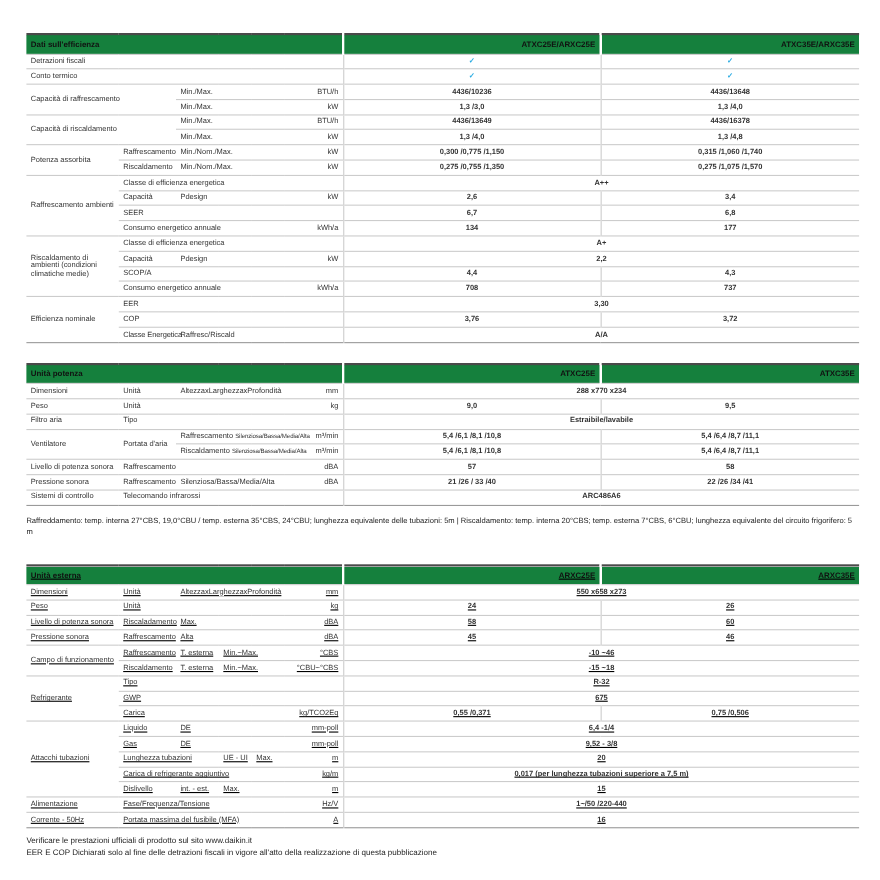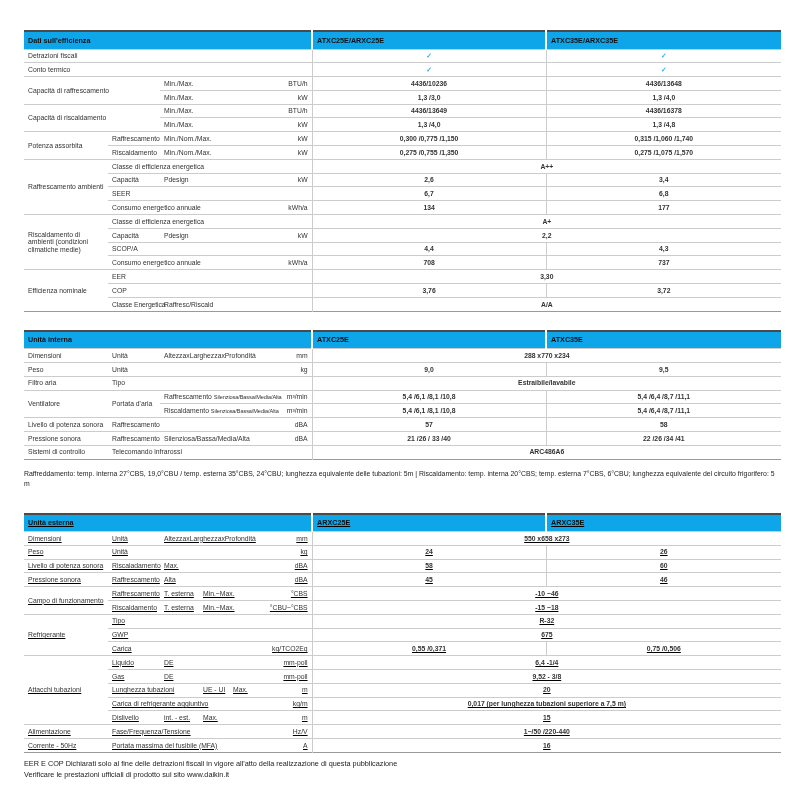--- a/index.html
+++ b/index.html
@@ -9,25 +9,25 @@
     -webkit-font-smoothing:antialiased;
   }
   .page{padding:30px 19px 0 24px;}
 
   table.spec{
     border-collapse:collapse;table-layout:fixed;width:757px;
     border-top:2px solid #4a4a4a;border-bottom:1px solid #9a9a9a;
   }
   table.spec thead tr{height:18px;}
   table.spec th{
-    background:#0ea5e9;font-size:7.2px;font-weight:bold;color:#111;
+    background:#15803d;font-size:7.2px;font-weight:bold;color:#111;
     padding:0 4px;white-space:nowrap;overflow:hidden;
   }
   th.title{text-align:left;font-size:7.8px;}
-  th.colh{border-left:2px solid #ffffff;text-align:left;}
+  th.colh{border-left:2px solid #ffffff;text-align:right;}
 
   table.spec tbody tr{height:13.8px;}
   table.spec td{
     border-top:1px solid #cccccc;
     padding:0 4px;font-size:6.8px;color:#333;line-height:1.1;
     vertical-align:middle;
   }
   td.main{white-space:normal;line-height:1.15;}
   td.sub{white-space:nowrap;overflow:visible;}
   td.unit{text-align:right;white-space:nowrap;}
@@ -204,21 +204,21 @@
         <col style="width:52px">
         <col style="width:39px">
       <col style="width:30px">
         <col style="width:30px">
         <col style="width:53px">
       <col style="width:234px">
         <col style="width:235px">
     </colgroup>
     <thead>
       <tr>
-        <th class="title" colspan="6">Unità interna</th>
+        <th class="title" colspan="6">Unità potenza</th>
         <th class="colh">ATXC25E</th>
         <th class="colh">ATXC35E</th>
       </tr>
     </thead>
     <tbody>
         <tr>
           <td class="main">Dimensioni</td>
           <td class="sub">Unità</td>
           <td class="sub" colspan="3">AltezzaxLarghezzaxProfondità</td>
           <td class="unit">mm</td>
@@ -399,17 +399,17 @@
         <tr>
           <td class="main">Corrente - 50Hz</td>
           <td class="sub" colspan="3">Portata massima del fusibile (MFA)</td>
           <td class="unit" colspan="2">A</td>
           <td class="val vspan" colspan="2">16</td>
         </tr>
       </tbody>
   </table>
 
   <div class="footer">
+    <div>Verificare le prestazioni ufficiali di prodotto sul sito www.daikin.it</div>
     <div>EER E COP Dichiarati solo al fine delle detrazioni fiscali in vigore all'atto della realizzazione di questa pubblicazione</div>
-    <div>Verificare le prestazioni ufficiali di prodotto sul sito www.daikin.it</div>
   </div>
 
 </div>
 
 </body></html>

